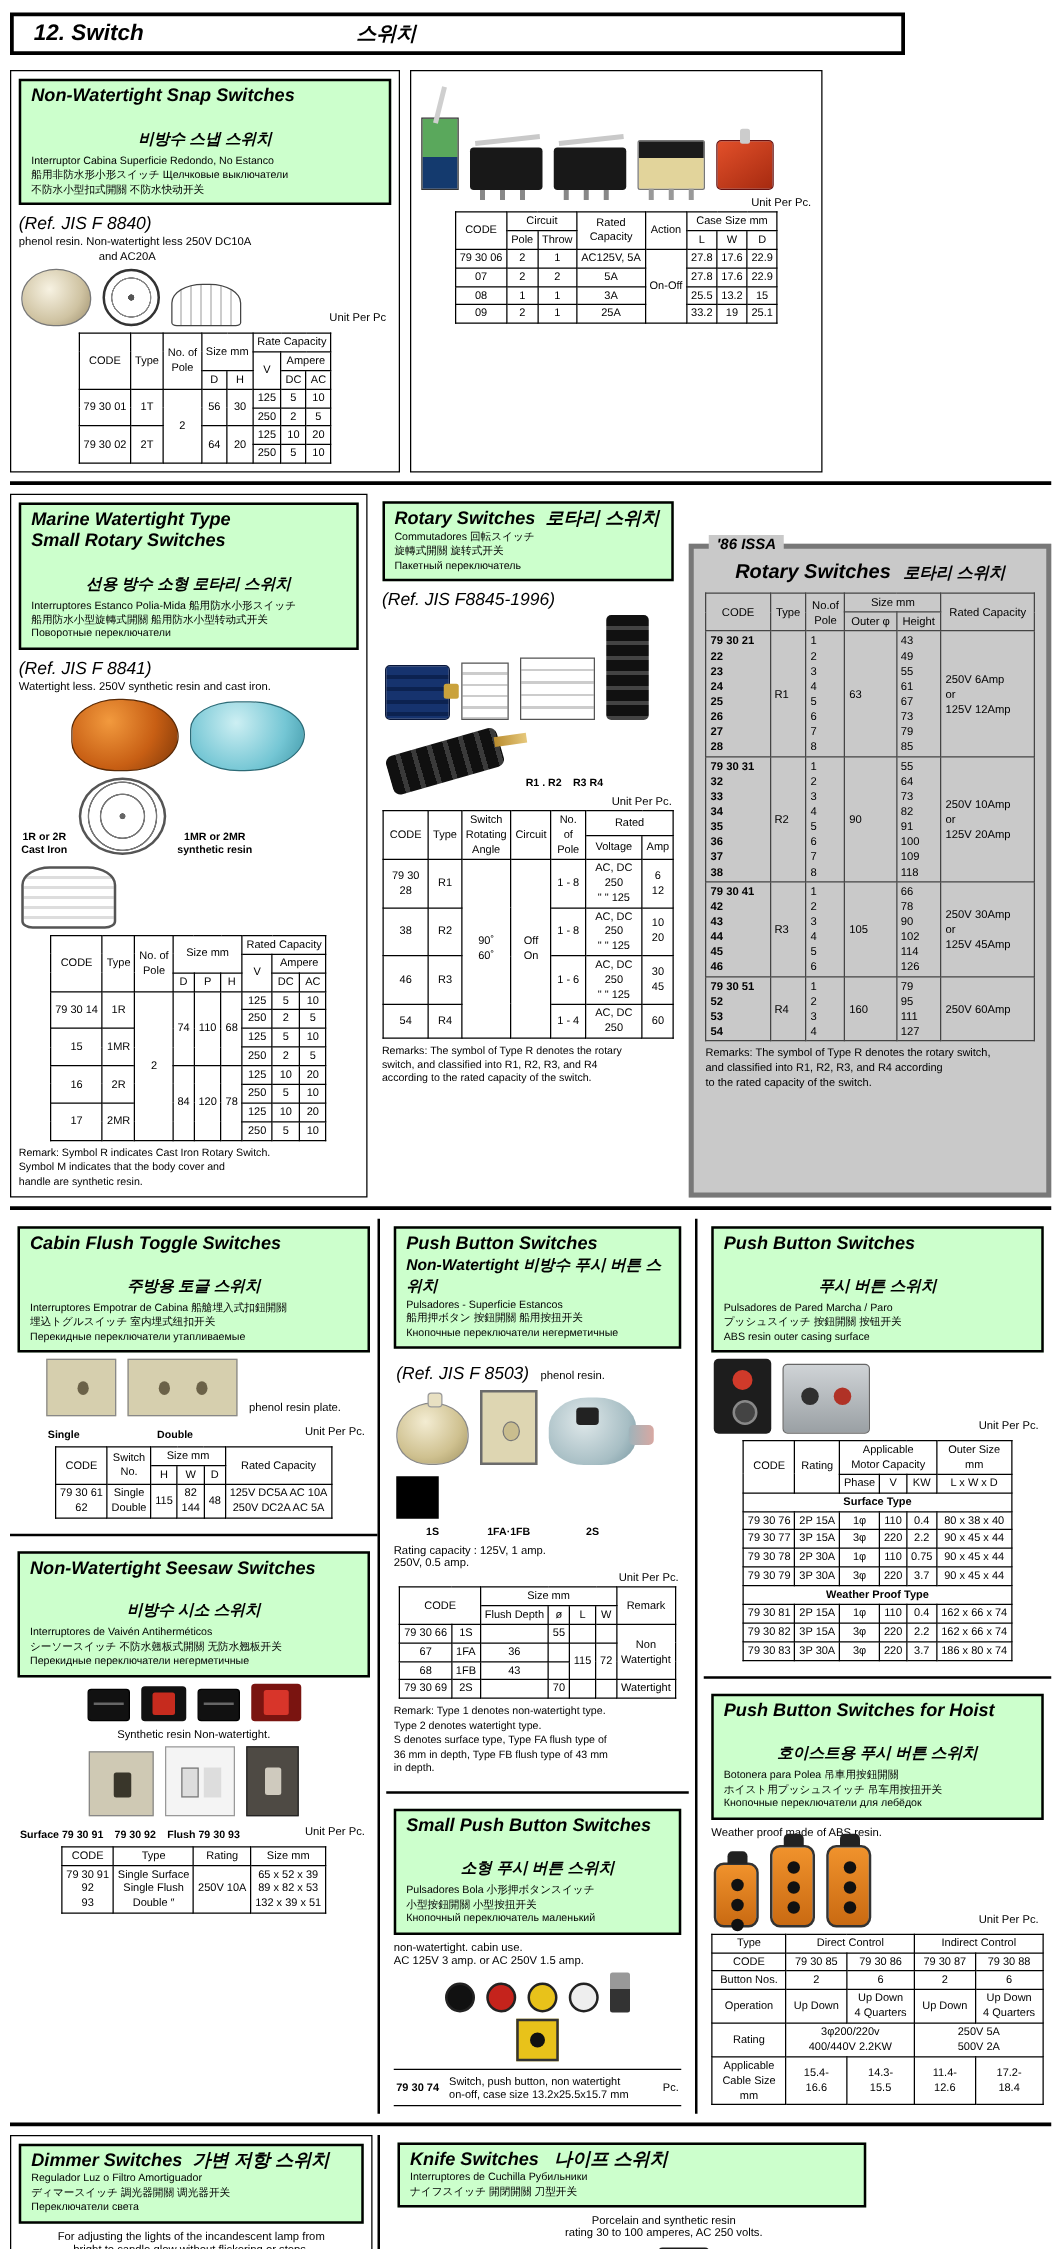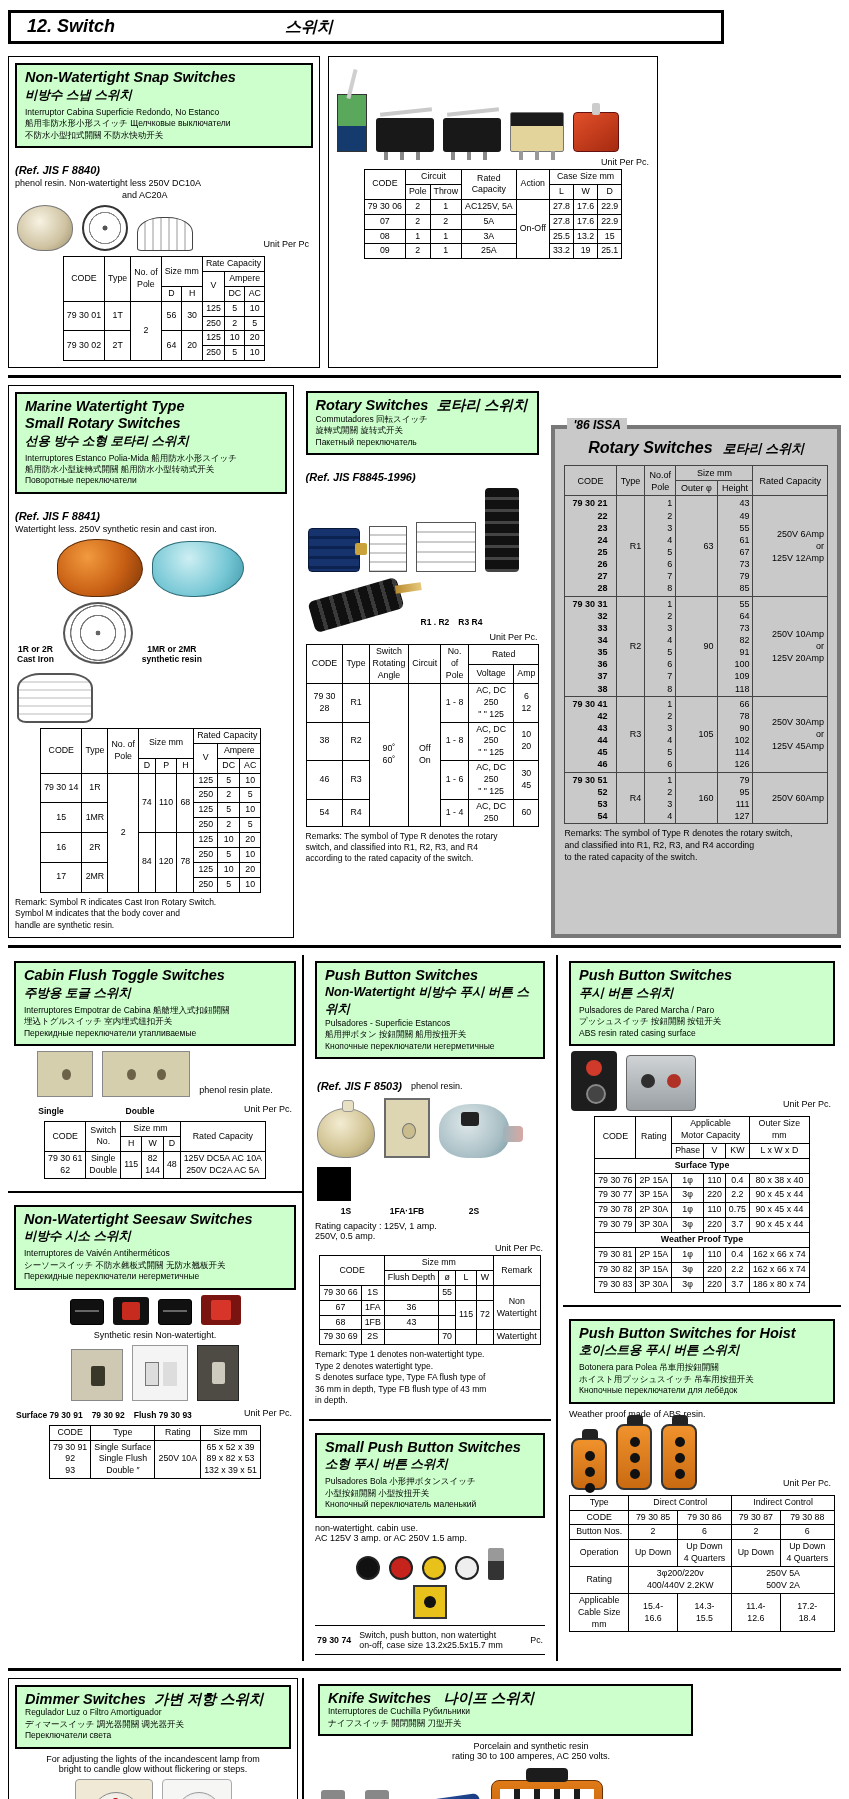--- a/index.html
+++ b/index.html
@@ -8,23 +8,23 @@
 .titlebar{border:3px solid #000;width:86%;padding:3px 16px;display:flex;align-items:baseline;margin-bottom:12px}
 .tb-en{font-size:18px;font-weight:bold;font-style:italic}
 .tb-kr{font-size:16px;font-weight:bold;font-style:italic;margin-left:170px}
 .row{display:flex;align-items:stretch}
 .hr3{border-top:3px solid #000;margin:7px 0}
 .sec{border:1.5px solid #000;padding:6px;background:#fff}
 .secn{padding:6px}
 .gh{background:#ccffcc;border:2px solid #000;padding:4px 8px 5px;margin-bottom:5px}
 .gt{font-size:14.5px;font-weight:bold;font-style:italic;line-height:1.15}
 .gt2{font-size:12.5px;font-weight:bold;font-style:italic}
-.gk{font-size:12.5px;font-weight:bold;font-style:italic;text-align:left;margin:1px 0 3px}
+.gk{font-size:12.5px;font-weight:bold;font-style:italic;text-align:center;margin:17px 0 3px}
 .gd{font-size:8.5px;line-height:1.35;white-space:pre-line}
-.ref{font-size:11px;font-weight:bold;font-style:italic;margin:16px 0 1px}
+.ref{font-size:14px;font-weight:normal;font-style:italic;margin:6px 0 1px}
 .note{font-size:9px;margin:2px 0;white-space:pre-line}
 .cnote{font-size:9px;text-align:center;margin:2px 0;white-space:pre-line}
 .unit{font-size:9px;text-align:right;margin:2px 2px 2px auto}
 .t{border-collapse:collapse;background:#fff;margin:2px auto 0}
 .t th,.t td{border:1px solid #000;font-size:8.8px;padding:1px 3px;text-align:center;vertical-align:middle;white-space:pre-line;font-weight:normal;line-height:1.35}
 .t .band{font-weight:bold}
 .remark{font-size:8.5px;margin-top:4px;line-height:1.35;white-space:pre-line}
 .pr{display:flex;align-items:flex-end;gap:9px;margin:5px 2px;flex-wrap:wrap}
 .prc{justify-content:center}
 .lbl{font-size:8.5px;font-weight:bold;text-align:center;white-space:pre-line}
@@ -114,21 +114,21 @@
 .c41{width:294px;padding-right:4px}
 .c42{width:448px;border-left:2.5px solid #000;padding-left:8px}
 .hline{border-top:2.5px solid #000;margin:6px 0}
 
 .issa{background:#c9c9c9;border:4px solid #787878;padding:8px 9px;position:relative;margin-top:40px}
 .issa-tag{position:absolute;top:-11px;left:12px;background:#c9c9c9;padding:0 6px;font-style:italic;font-weight:bold;font-size:12px}
 .issa-title{text-align:center;font-size:16px;font-weight:bold;font-style:italic;margin:2px 0 7px}
 .issa-kr{font-size:13px;font-weight:bold;font-style:italic;margin-left:10px}
 .issa .t{background:#c9c9c9;width:100%}
 .issa .t th,.issa .t td{border-color:#444;background:#c9c9c9;font-size:9px}
-.issa .t td{text-align:right}
+.issa .t td{text-align:left}
 .issa .codecell{text-align:right;font-weight:bold;padding-right:8px}
 .issa .remark{font-size:8.8px}
 .sprow{border-top:1.5px solid #000;border-bottom:1.5px solid #000;display:flex;gap:8px;font-size:8.8px;padding:4px 2px;align-items:center;margin-top:6px}
 .spcode{font-weight:bold;white-space:nowrap}
 .spdesc{white-space:pre-line;flex:1}
 .codeb{font-weight:bold;white-space:pre-line}
 </style>
 </head>
 <body>
 
@@ -144,21 +144,21 @@
     <section class="sec sA">
       <div class="gh">
         <div class="gt">Non-Watertight Snap Switches</div>
         <div class="gk">비방수 스냅 스위치</div>
         <div class="gd">Interruptor Cabina Superficie Redondo, No Estanco</div>
         <div class="gd">船用非防水形小形スイッチ  Щелчковые выключатели</div>
         <div class="gd">不防水小型扣式開關 不防水快动开关</div>
       </div>
       <div class="ref">(Ref. JIS F 8840)</div>
       <div class="note">phenol resin.  Non-watertight  less 250V DC10A</div>
-      <div class="note" style="margin-left:107px">and AC20A</div>
+      <div class="note" style="margin-left:64px">and AC20A</div>
       <div class="pr">
         <div class="ph dome"></div>
         <div class="ph ring"></div>
         <div class="ph crown"></div>
         <div class="unit">Unit Per Pc</div>
       </div>
       <table class="t">
         <tbody>
             <tr>
           <th rowspan="3">CODE</th>
@@ -819,21 +819,21 @@
       </section>
     </div>
 
     <div class="c33">
       <section class="secn">
         <div class="gh">
           <div class="gt">Push Button Switches</div>
           <div class="gk">푸시 버튼 스위치</div>
           <div class="gd">Pulsadores de Pared Marcha / Paro</div>
           <div class="gd">プッシュスイッチ  按鈕開關 按钮开关</div>
-          <div class="gd">ABS resin rated casing surface</div>
+          <div class="gd">ABS resin outer casing surface</div>
         </div>
         <div class="pr prc">
           <div class="ph pbb1"></div>
           <div class="ph pbb2"></div>
           <div class="unit">Unit Per Pc.</div>
         </div>
         <table class="t">
           <tbody>
               <tr>
             <th rowspan="2">CODE</th>

